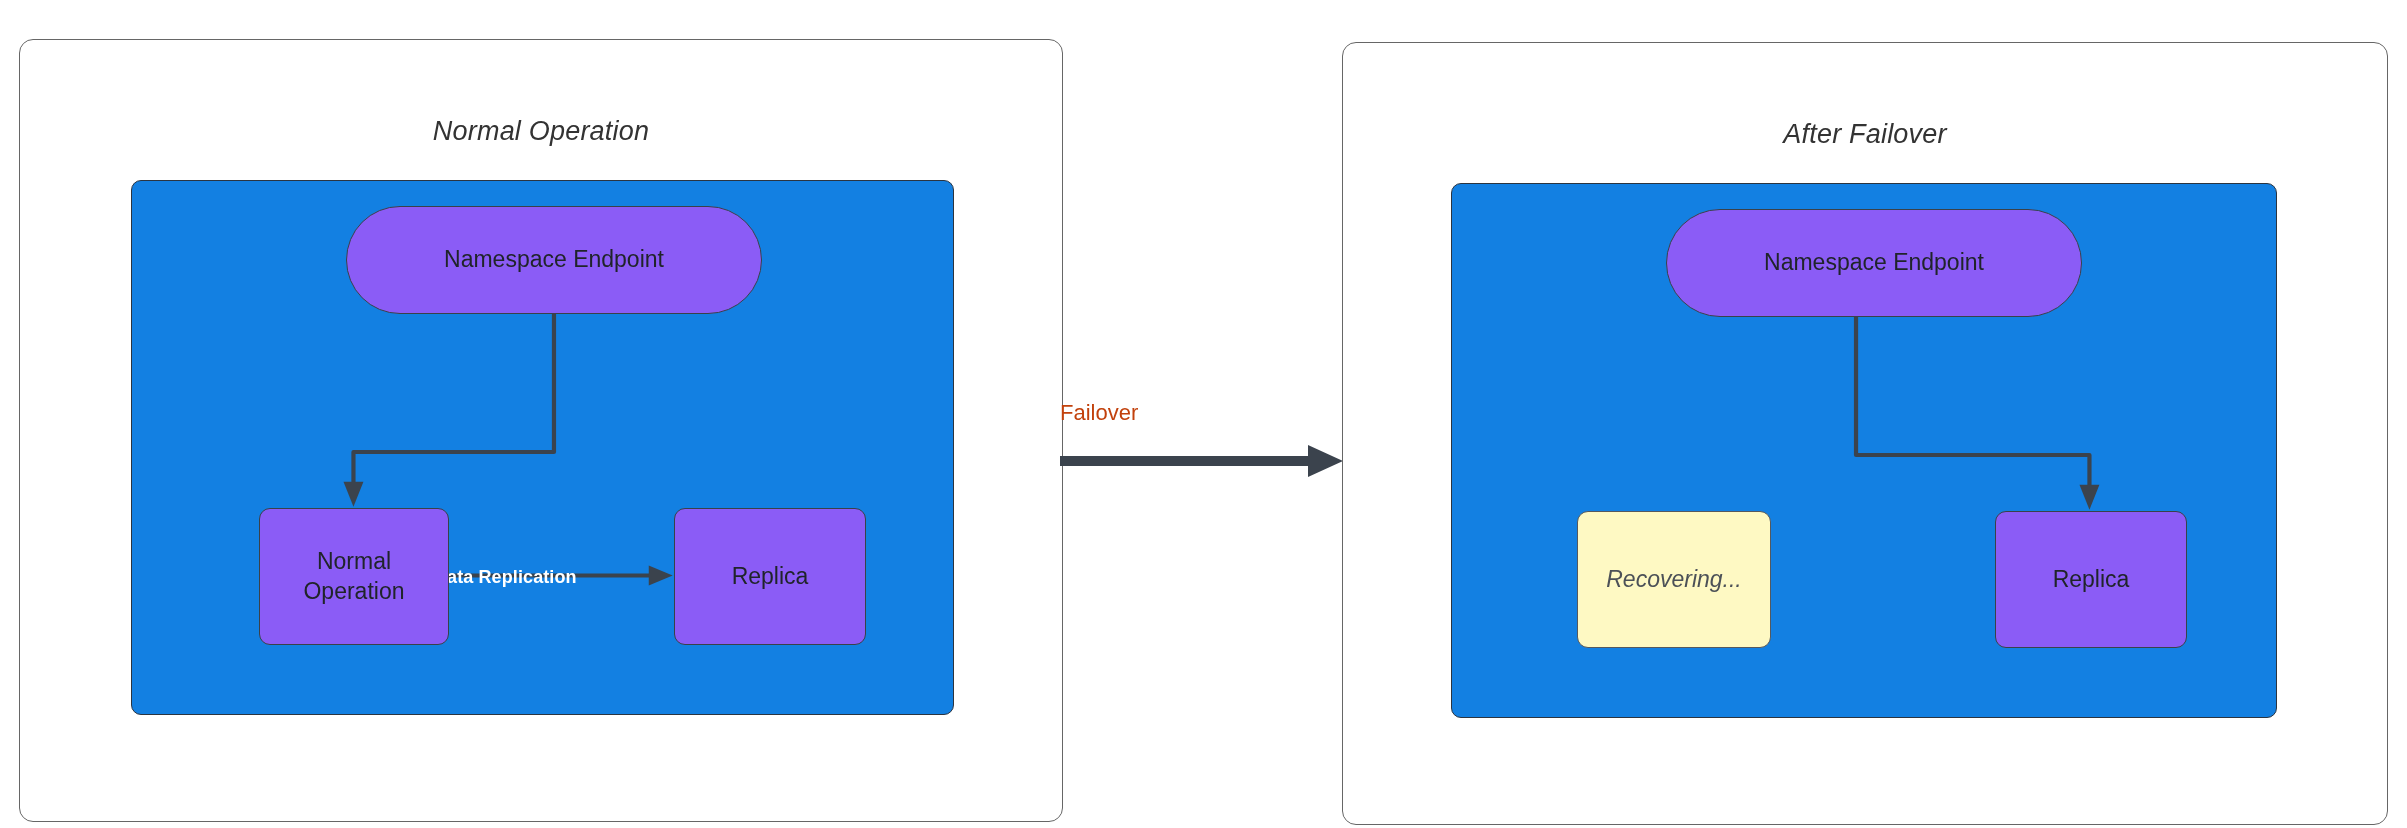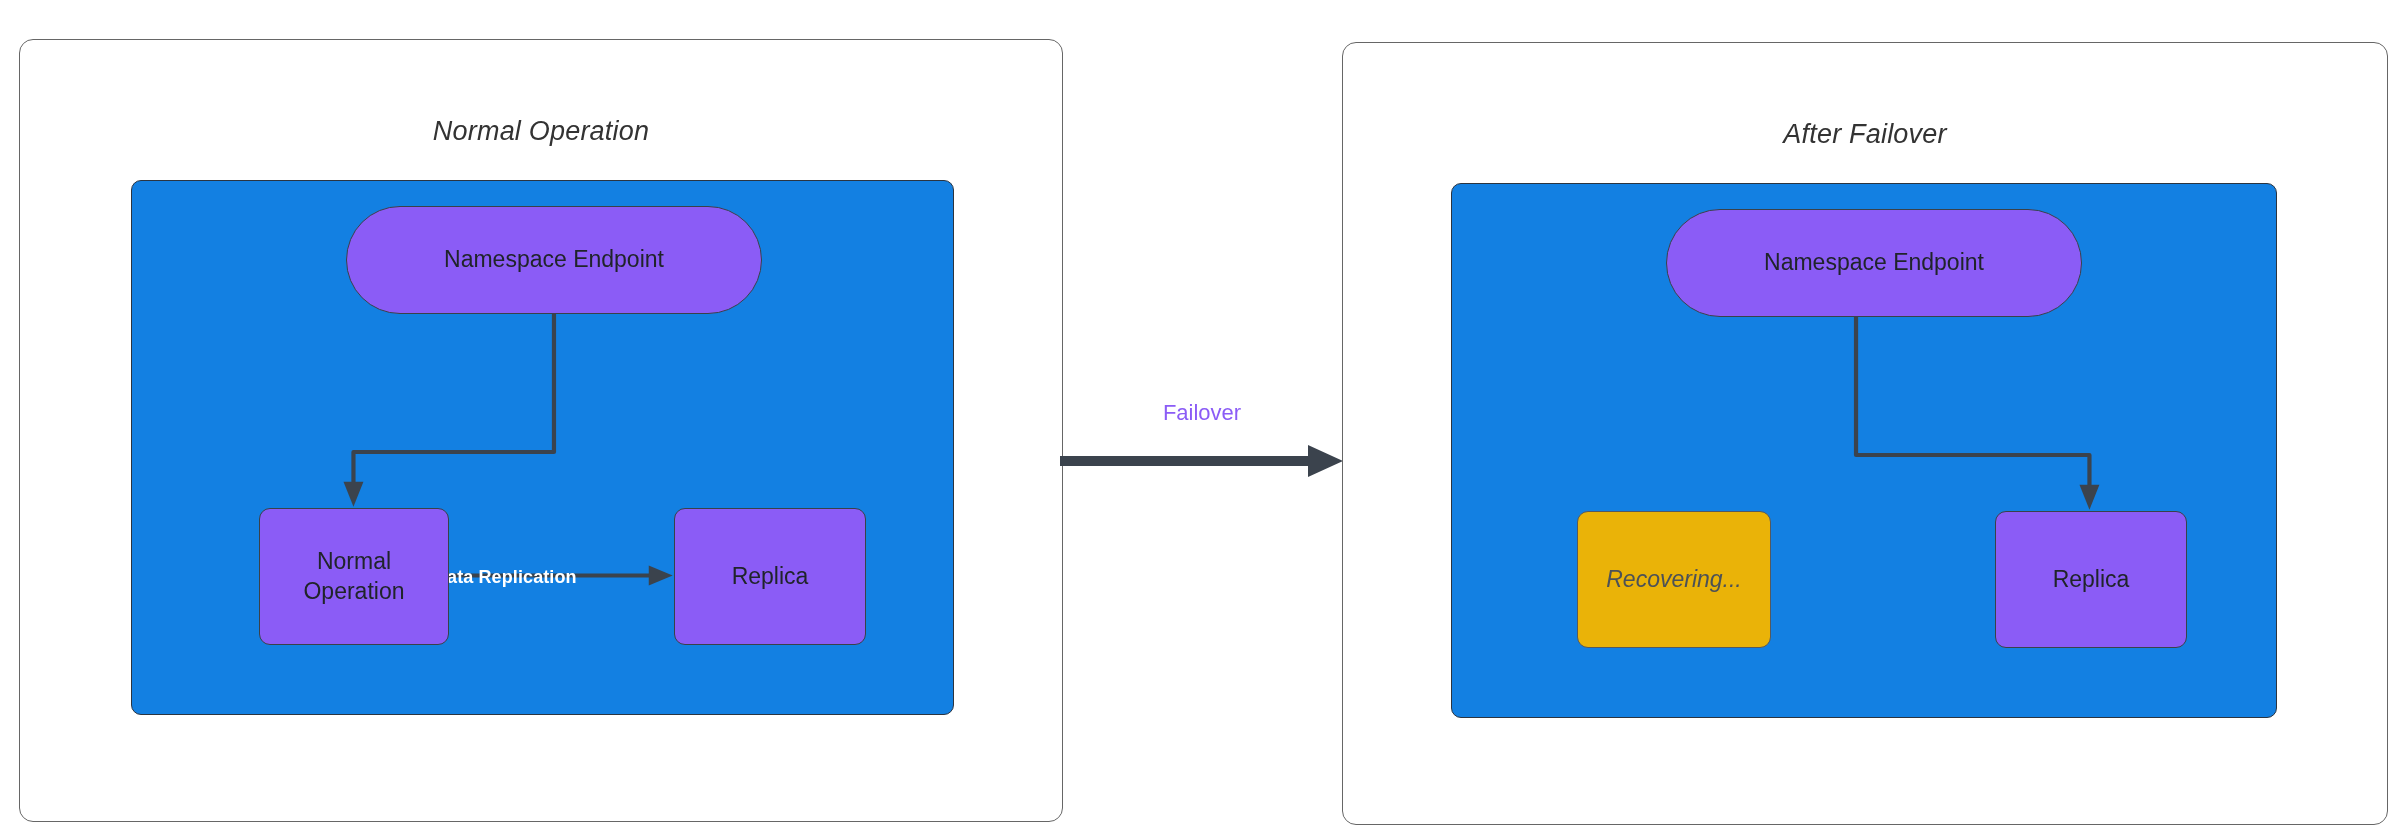--- a/index.html
+++ b/index.html
@@ -67,21 +67,21 @@
     align-items: center;
     justify-content: center;
     text-align: center;
     color: #20242a;
     font-size: 23px;
     line-height: 1.28;
   }
   .node.pill { border-radius: 56px; }
   .node.rect { border-radius: 11px; }
   .node.dim {
-    background: #eab308;
+    background: #fef9c3;
     border-color: #55595e;
     color: #4c5157;
     font-style: italic;
   }
 
   
   #node-endpoint-left { left: 214px; top: 25px;  width: 416px; height: 108px; }
   #node-primary-left  { left: 127px; top: 327px; width: 190px; height: 137px; }
   #node-replica-left  { left: 542px; top: 327px; width: 192px; height: 137px; }
 
@@ -125,23 +125,22 @@
     left: 1060px;
     top: 424px;
     width: 284px;
     height: 42px;
   }
   #failover-label {
     position: absolute;
     left: 1060px;
     top: 384px;
     width: 284px;
-    text-align: center;
     font-size: 22px;
-    color: #8b5cf6;
+    color: #c2410c;
   }
 </style>
 </head>
 <body>
 
 <div class="canvas">
 
   <div class="panel" id="panel-left">
 
     <div class="panel-title">Normal Operation</div>

